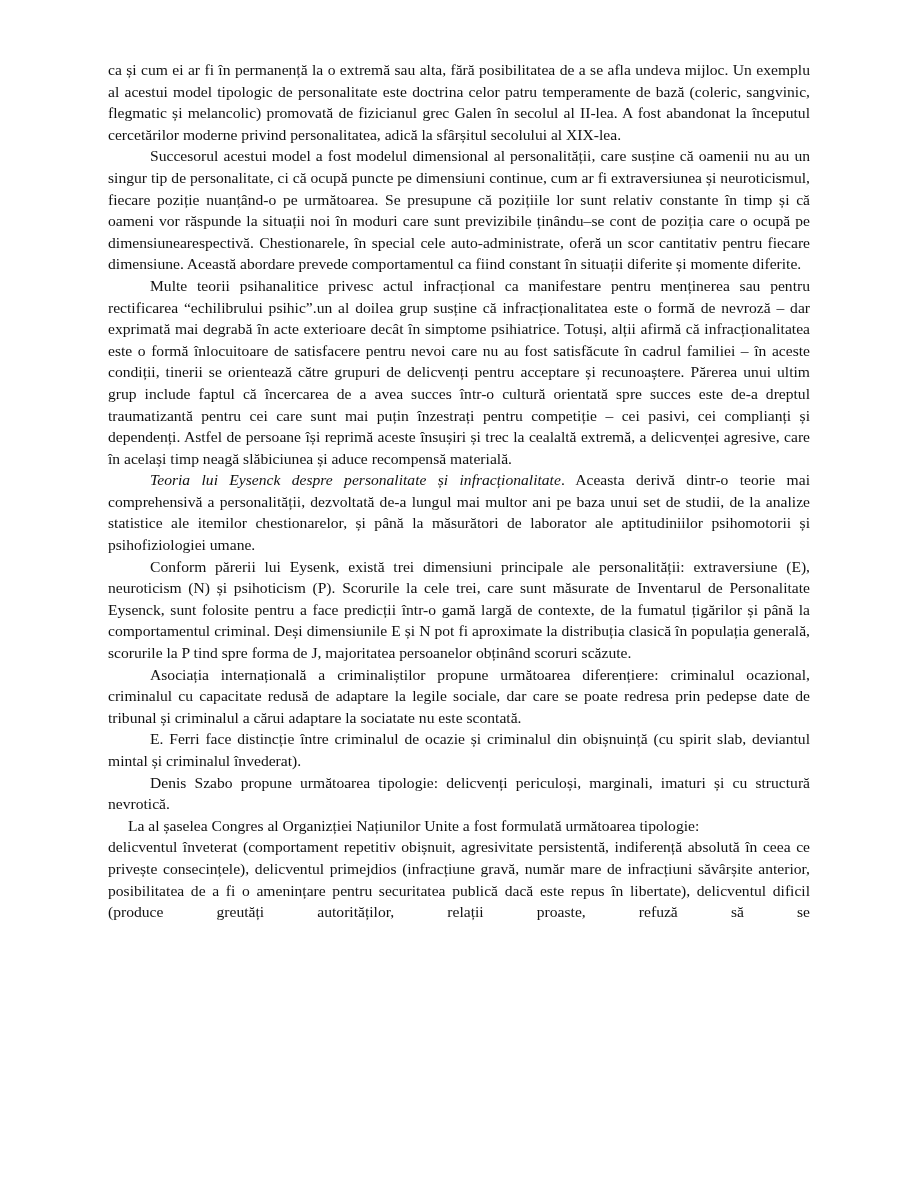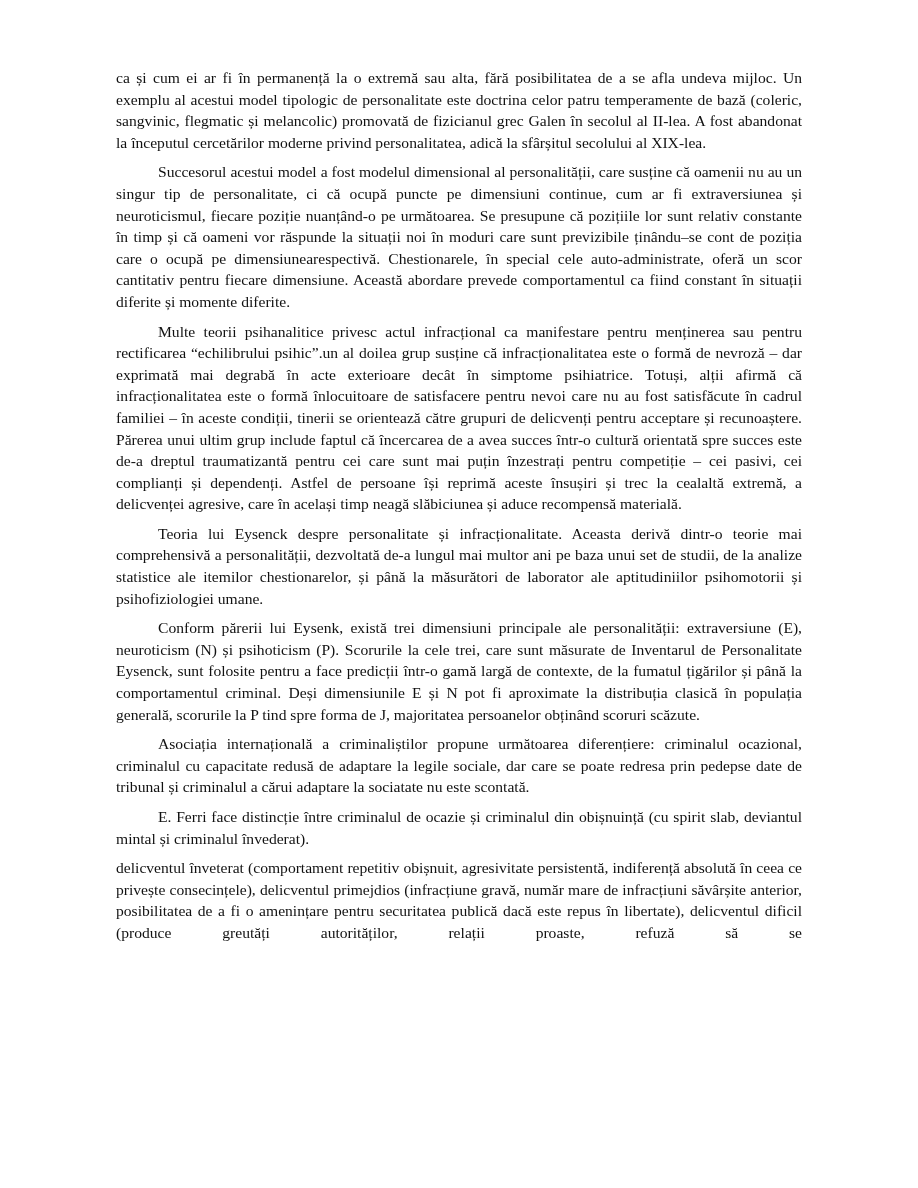--- a/index.html
+++ b/index.html
@@ -18,43 +18,46 @@
     left: 108px;
     top: 59px;
     width: 702px;
     font-family: "Liberation Serif", "DejaVu Serif", serif;
     font-size: 15.6px;
     line-height: 21.6px;
     color: #111111;
     text-align: justify;
   }
   .page p {
-    margin: 8px;
+    margin: 0;
     padding: 0;
   }
   .indent {
     text-indent: 42px;
   }
   .indent-small {
     text-indent: 20px;
   }
   .noindent {
     text-indent: 0;
   }
   .last-left {
     text-align-last: left;
   }
   .italic {
+    font-style: italic;
   }
 </style>
 </head>
 <body>
 
 <div class="page">
   <p class="noindent last-left">ca și cum ei ar fi în permanență la o extremă sau alta, fără posibilitatea de a se afla undeva mijloc. Un exemplu al acestui model tipologic de personalitate este doctrina celor patru temperamente de bază (coleric, sangvinic, flegmatic și melancolic) promovată de fizicianul grec Galen în secolul al II-lea. A fost abandonat la începutul cercetărilor moderne privind personalitatea, adică la sfârșitul secolului al XIX-lea.</p>
   <p class="indent last-left">Succesorul acestui model a fost modelul dimensional al personalității, care susține că oamenii nu au un singur tip de personalitate, ci că ocupă puncte pe dimensiuni continue, cum ar fi extraversiunea și neuroticismul, fiecare poziție nuanțând-o pe următoarea. Se presupune că pozițiile lor sunt relativ constante în timp și că oameni vor răspunde la situații noi în moduri care sunt previzibile ținându–se cont de poziția care o ocupă pe dimensiunearespectivă. Chestionarele, în special cele auto-administrate, oferă un scor cantitativ pentru fiecare dimensiune. Această abordare prevede comportamentul ca fiind constant în situații diferite și momente diferite.</p>
   <p class="indent last-left">Multe teorii psihanalitice privesc actul infracțional ca manifestare pentru menținerea sau pentru rectificarea “echilibrului psihic”.un al doilea grup susține că infracționalitatea este o formă de nevroză – dar exprimată mai degrabă în acte exterioare decât în simptome psihiatrice. Totuși, alții afirmă că infracționalitatea este o formă înlocuitoare de satisfacere pentru nevoi care nu au fost satisfăcute în cadrul familiei – în aceste condiții, tinerii se orientează către grupuri de delicvenți pentru acceptare și recunoaștere. Părerea unui ultim grup include faptul că încercarea de a avea succes într-o cultură orientată spre succes este de-a dreptul traumatizantă pentru cei care sunt mai puțin înzestrați pentru competiție – cei pasivi, cei complianți și dependenți. Astfel de persoane își reprimă aceste însușiri și trec la cealaltă extremă, a delicvenței agresive, care în același timp neagă slăbiciunea și aduce recompensă materială.</p>
   <p class="indent last-left"><span class="italic">Teoria lui Eysenck despre personalitate și infracționalitate</span><span>. Aceasta derivă dintr-o teorie mai comprehensivă a personalității, dezvoltată de-a lungul mai multor ani pe baza unui set de studii, de la analize statistice ale itemilor chestionarelor, și până la măsurători de laborator ale aptitudiniilor psihomotorii și psihofiziologiei umane.</span></p>
   <p class="indent last-left">Conform părerii lui Eysenk, există trei dimensiuni principale ale personalității: extraversiune (E), neuroticism (N) și psihoticism (P). Scorurile la cele trei, care sunt măsurate de Inventarul de Personalitate Eysenck, sunt folosite pentru a face predicții într-o gamă largă de contexte, de la fumatul țigărilor și până la comportamentul criminal. Deși dimensiunile E și N pot fi aproximate la distribuția clasică în populația generală, scorurile la P tind spre forma de J, majoritatea persoanelor obținând scoruri scăzute.</p>
   <p class="indent last-left">Asociația internațională a criminaliștilor propune următoarea diferențiere: criminalul ocazional, criminalul cu capacitate redusă de adaptare la legile sociale, dar care se poate redresa prin pedepse date de tribunal și criminalul a cărui adaptare la sociatate nu este scontată.</p>
   <p class="indent last-left">E. Ferri face distincție între criminalul de ocazie și criminalul din obișnuință (cu spirit slab, deviantul mintal și criminalul învederat).</p>
+  <p class="indent last-left">Denis Szabo propune următoarea tipologie: delicvenți periculoși, marginali, imaturi și cu structură nevrotică.</p>
+  <p class="indent-small last-left">La al șaselea Congres al Organizției Națiunilor Unite a fost formulată următoarea tipologie:</p>
   <p class="noindent" style="text-align-last: justify;">delicventul înveterat (comportament repetitiv obișnuit, agresivitate persistentă, indiferență absolută în ceea ce privește consecințele), delicventul primejdios (infracțiune gravă, număr mare de infracțiuni săvârșite anterior, posibilitatea de a fi o amenințare pentru securitatea publică dacă este repus în libertate), delicventul dificil (produce greutăți autorităților, relații proaste, refuză să se</p>
 </div>
 
 </body></html>

